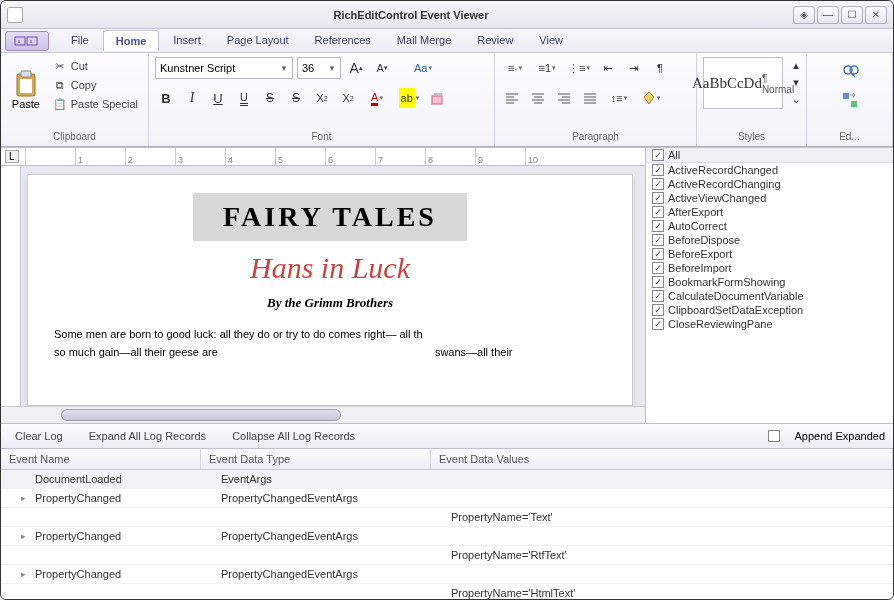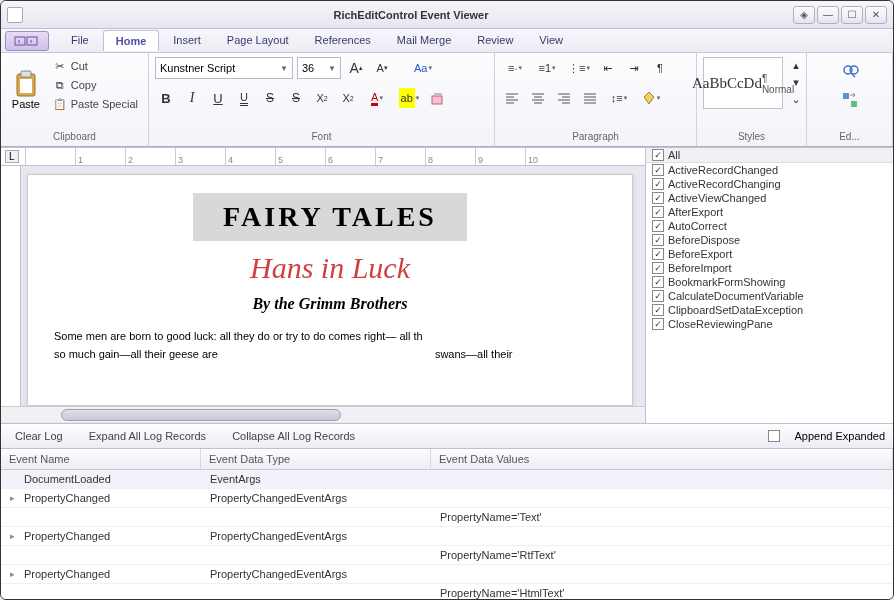--- a/index.html
+++ b/index.html
@@ -36,40 +36,40 @@
 .content-area { display: flex; height: 276px; border-top: 1px solid #c0c0d0; }
 .doc-pane { flex: 1; background: #e8e8f0; overflow: hidden; position: relative; }
 .ruler-h { height: 18px; background: #fff; border-bottom: 1px solid #c0c0d0; position: relative; display: flex; align-items: center; padding-left: 24px; }
 .ruler-h::before { content: "L"; position: absolute; left: 4px; font-size: 10px; background: #f0f0f5; border: 1px solid #aaa; padding: 0 3px; }
 .ruler-tick { width: 50px; height: 100%; border-left: 1px solid #ccc; position: relative; font-size: 9px; color: #888; display: flex; align-items: flex-end; padding-left: 2px; }
 .doc-scroll { display: flex; height: 240px; overflow: hidden; }
 .ruler-v { width: 20px; background: #fff; border-right: 1px solid #c0c0d0; }
 .page { flex: 1; background: #fff; margin: 8px 12px 0 6px; border: 1px solid #ccc; padding: 18px 26px; overflow: hidden; box-shadow: 0 2px 6px rgba(0,0,0,0.1); display: flex; flex-direction: column; align-items: center; }
 .doc-title { background: #d8d8d8; padding: 8px 30px; font-family: 'Times New Roman'; font-size: 28px; font-weight: bold; letter-spacing: 3px; text-align: center; }
 .doc-subtitle { font-family: 'Brush Script MT', cursive; font-size: 30px; color: #d04040; font-style: italic; margin-top: 10px; }
-.doc-author { font-family: 'Times New Roman'; font-weight: bold; font-style: italic; font-size: 16px; margin-top: 10px; }
+.doc-author { font-family: 'Times New Roman'; font-weight: bold; font-style: italic; font-size: 13px; margin-top: 10px; }
 .doc-body { font-family: 'Times New Roman'; font-size: 14px; margin-top: 14px; text-align: left; width: 100%; line-height: 1.3; }
 .hscroll { height: 16px; background: #f0f0f5; border-top: 1px solid #ccc; position: relative; }
 .hscroll-thumb { position: absolute; left: 60px; top: 2px; width: 280px; height: 12px; background: linear-gradient(#e0e0ea, #c8c8d8); border: 1px solid #a0a0b0; border-radius: 6px; }
 .event-pane { width: 248px; background: #fff; border-left: 1px solid #c0c0d0; overflow-y: auto; }
 .ev-item { display: flex; align-items: center; gap: 4px; padding: 1px 6px; color: #333; }
 .ev-item.hdr { background: #f0f0f5; font-weight: normal; border-bottom: 1px solid #ddd; }
 .chk { width: 12px; height: 12px; border: 1px solid #888; background: #fff; display: inline-flex; align-items: center; justify-content: center; font-size: 9px; color: #333; }
 .log-toolbar { height: 26px; background: linear-gradient(#fdfdff, #ececf5); border-top: 1px solid #c0c0d0; border-bottom: 1px solid #c0c0d0; display: flex; align-items: center; padding: 0 8px; gap: 14px; }
 .log-btn { color: #444; cursor: pointer; padding: 3px 6px; }
 .log-spacer { flex: 1; }
 .log-grid { height: 150px; background: #ffffff; overflow-y: auto; }
 .log-head { display: flex; background: linear-gradient(#fdfdff, #ececf5); border-bottom: 1px solid #c8c8d8; position: sticky; top: 0; }
 .log-col { padding: 4px 8px; color: #555; border-right: 1px solid #d8d8e0; }
 .log-col.c1 { width: 200px; }
 .log-col.c2 { width: 230px; }
 .log-col.c3 { flex: 1; }
 .log-row { display: flex; border-bottom: 1px solid #f0f0f0; }
 .log-row.sel { background: #f2f2f8; }
-.log-cell { padding: 3px 9px; color: #333; }
+.log-cell { padding: 3px 20px; color: #333; }
 .log-cell.c1 { width: 200px; display: flex; align-items: center; gap: 4px; }
 .log-cell.c2 { width: 230px; }
 .log-cell.c3 { flex: 1; }
 .exp { width: 10px; color: #888; font-size: 9px; }
 svg { display: block; }
 </style>
 </head>
 <body>
 
 <div class="titlebar">

